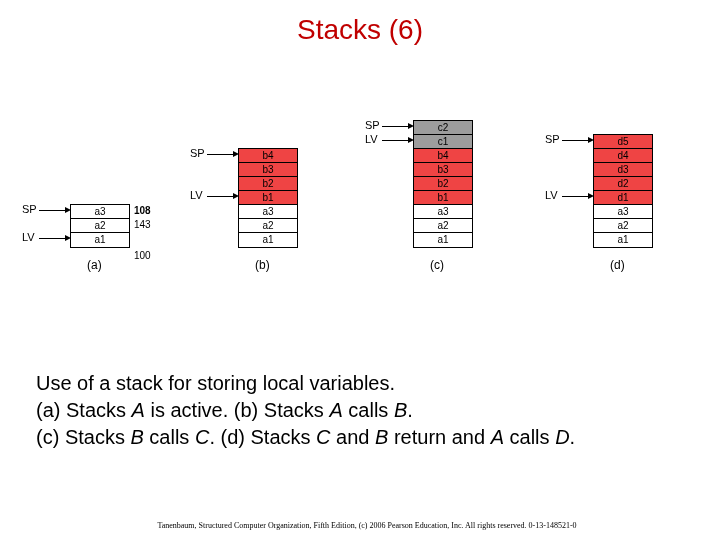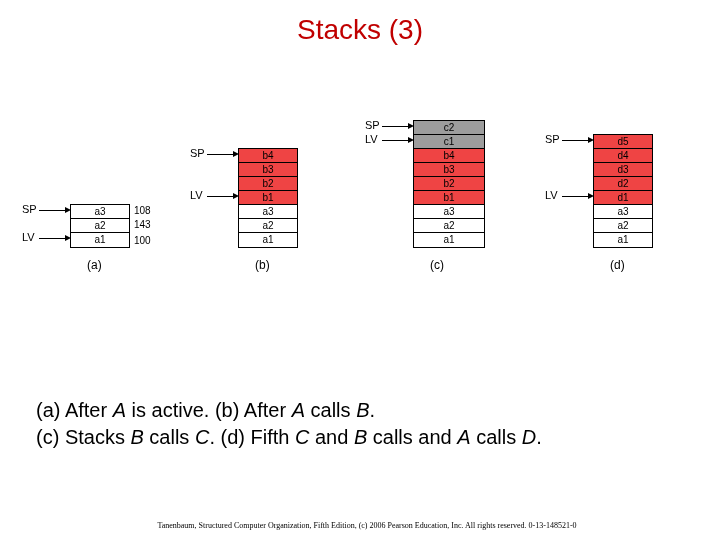--- a/index.html
+++ b/index.html
@@ -18,41 +18,41 @@
   .arrow-line { position: absolute; left: 0; right: 4px; top: 0; height: 1px; background: #000; }
   .addr { position: absolute; font-size: 10px; font-family: Arial, sans-serif; }
   .panel-label { position: absolute; font-size: 12px; font-family: Arial, sans-serif; }
   .caption { position: absolute; left: 36px; top: 370px; font-size: 20px; font-family: Arial, sans-serif; line-height: 1.35; }
   .footer { position: absolute; left: 14px; right: 0; bottom: 10px; text-align: center; font-size: 8px; font-family: "Times New Roman", serif; }
   .italic { font-style: italic; }
 </style>
 </head>
 <body>
 
-<div class="title">Stacks (3)</div>
+<div class="title">Stacks (6)</div>
 
 <div class="figure-area">
 
   <div class="panel" style="left:0px; width:150px;">
     <div class="ptr-label" style="left:-3px; top:83px;">SP</div>
     <div class="arrow" style="left:14px; top:90px; width:31px;">
         <div class="arrow-line"></div>
       </div>
     <div class="ptr-label" style="left:-3px; top:111px;">LV</div>
     <div class="arrow" style="left:14px; top:118px; width:31px;">
         <div class="arrow-line"></div>
       </div>
     <div class="stack-box" style="position:absolute; left:45px; top:84px; width:60px;">
       <div class="cell">a3</div>
       <div class="cell">a2</div>
       <div class="cell">a1</div>
     </div>
-    <div class="addr" style="left:109px; top:85px;">108</div>
+    <div class="addr" style="left:109px; top:85px;font-weight:bold;">108</div>
     <div class="addr" style="left:109px; top:99px;">143</div>
-    <div class="addr" style="left:109px; top:115px;">100</div>
+    <div class="addr" style="left:109px; top:130px;">100</div>
     <div class="panel-label" style="left:62px; top:138px;">(a)</div>
   </div>
 
   <div class="panel" style="left:165px; width:140px;">
     <div class="ptr-label" style="left:0px; top:27px;">SP</div>
     <div class="arrow" style="left:17px; top:34px; width:31px;">
         <div class="arrow-line"></div>
       </div>
     <div class="ptr-label" style="left:0px; top:69px;">LV</div>
     <div class="arrow" style="left:17px; top:76px; width:31px;">
@@ -72,21 +72,21 @@
 
   <div class="panel" style="left:340px; width:140px;">
     <div class="ptr-label" style="left:0px; top:-1px;">SP</div>
     <div class="arrow" style="left:17px; top:6px; width:31px;">
         <div class="arrow-line"></div>
       </div>
     <div class="ptr-label" style="left:0px; top:13px;">LV</div>
     <div class="arrow" style="left:17px; top:20px; width:31px;">
         <div class="arrow-line"></div>
       </div>
-    <div class="stack-box" style="position:absolute; left:48px; top:0px; width:72px;">
+    <div class="stack-box" style="position:absolute; left:48px; top:0px; width:60px;">
       <div class="cell shade-dark">c2</div>
       <div class="cell shade-dark">c1</div>
       <div class="cell shade-mid">b4</div>
       <div class="cell shade-mid">b3</div>
       <div class="cell shade-mid">b2</div>
       <div class="cell shade-mid">b1</div>
       <div class="cell">a3</div>
       <div class="cell">a2</div>
       <div class="cell">a1</div>
     </div>
@@ -111,18 +111,18 @@
       <div class="cell">a3</div>
       <div class="cell">a2</div>
       <div class="cell">a1</div>
     </div>
     <div class="panel-label" style="left:65px; top:138px;">(d)</div>
   </div>
 
 </div>
 
 <div class="caption">
-  <br>
-  <span> (a) After </span><span class="italic">A</span><span> is active. (b) After </span><span class="italic">A</span><span> calls </span><span class="italic">B</span><span>.</span><br>
-  <span> (c) Stacks </span><span class="italic">B</span><span> calls </span><span class="italic">C</span><span>.    (d) Fifth </span><span class="italic">C</span><span> and </span><span class="italic">B</span><span> calls and </span><span class="italic">A</span><span> calls </span><span class="italic">D</span><span>.</span>
+  <span>Use of a stack for storing local variables.</span><br>
+  <span> (a) Stacks </span><span class="italic">A</span><span> is active. (b) Stacks </span><span class="italic">A</span><span> calls </span><span class="italic">B</span><span>.</span><br>
+  <span> (c) Stacks </span><span class="italic">B</span><span> calls </span><span class="italic">C</span><span>.    (d) Stacks </span><span class="italic">C</span><span> and </span><span class="italic">B</span><span> return and </span><span class="italic">A</span><span> calls </span><span class="italic">D</span><span>.</span>
 </div>
 
 <div class="footer">Tanenbaum, Structured Computer Organization, Fifth Edition, (c) 2006 Pearson Education, Inc. All rights reserved. 0-13-148521-0</div>
 
 </body></html>

